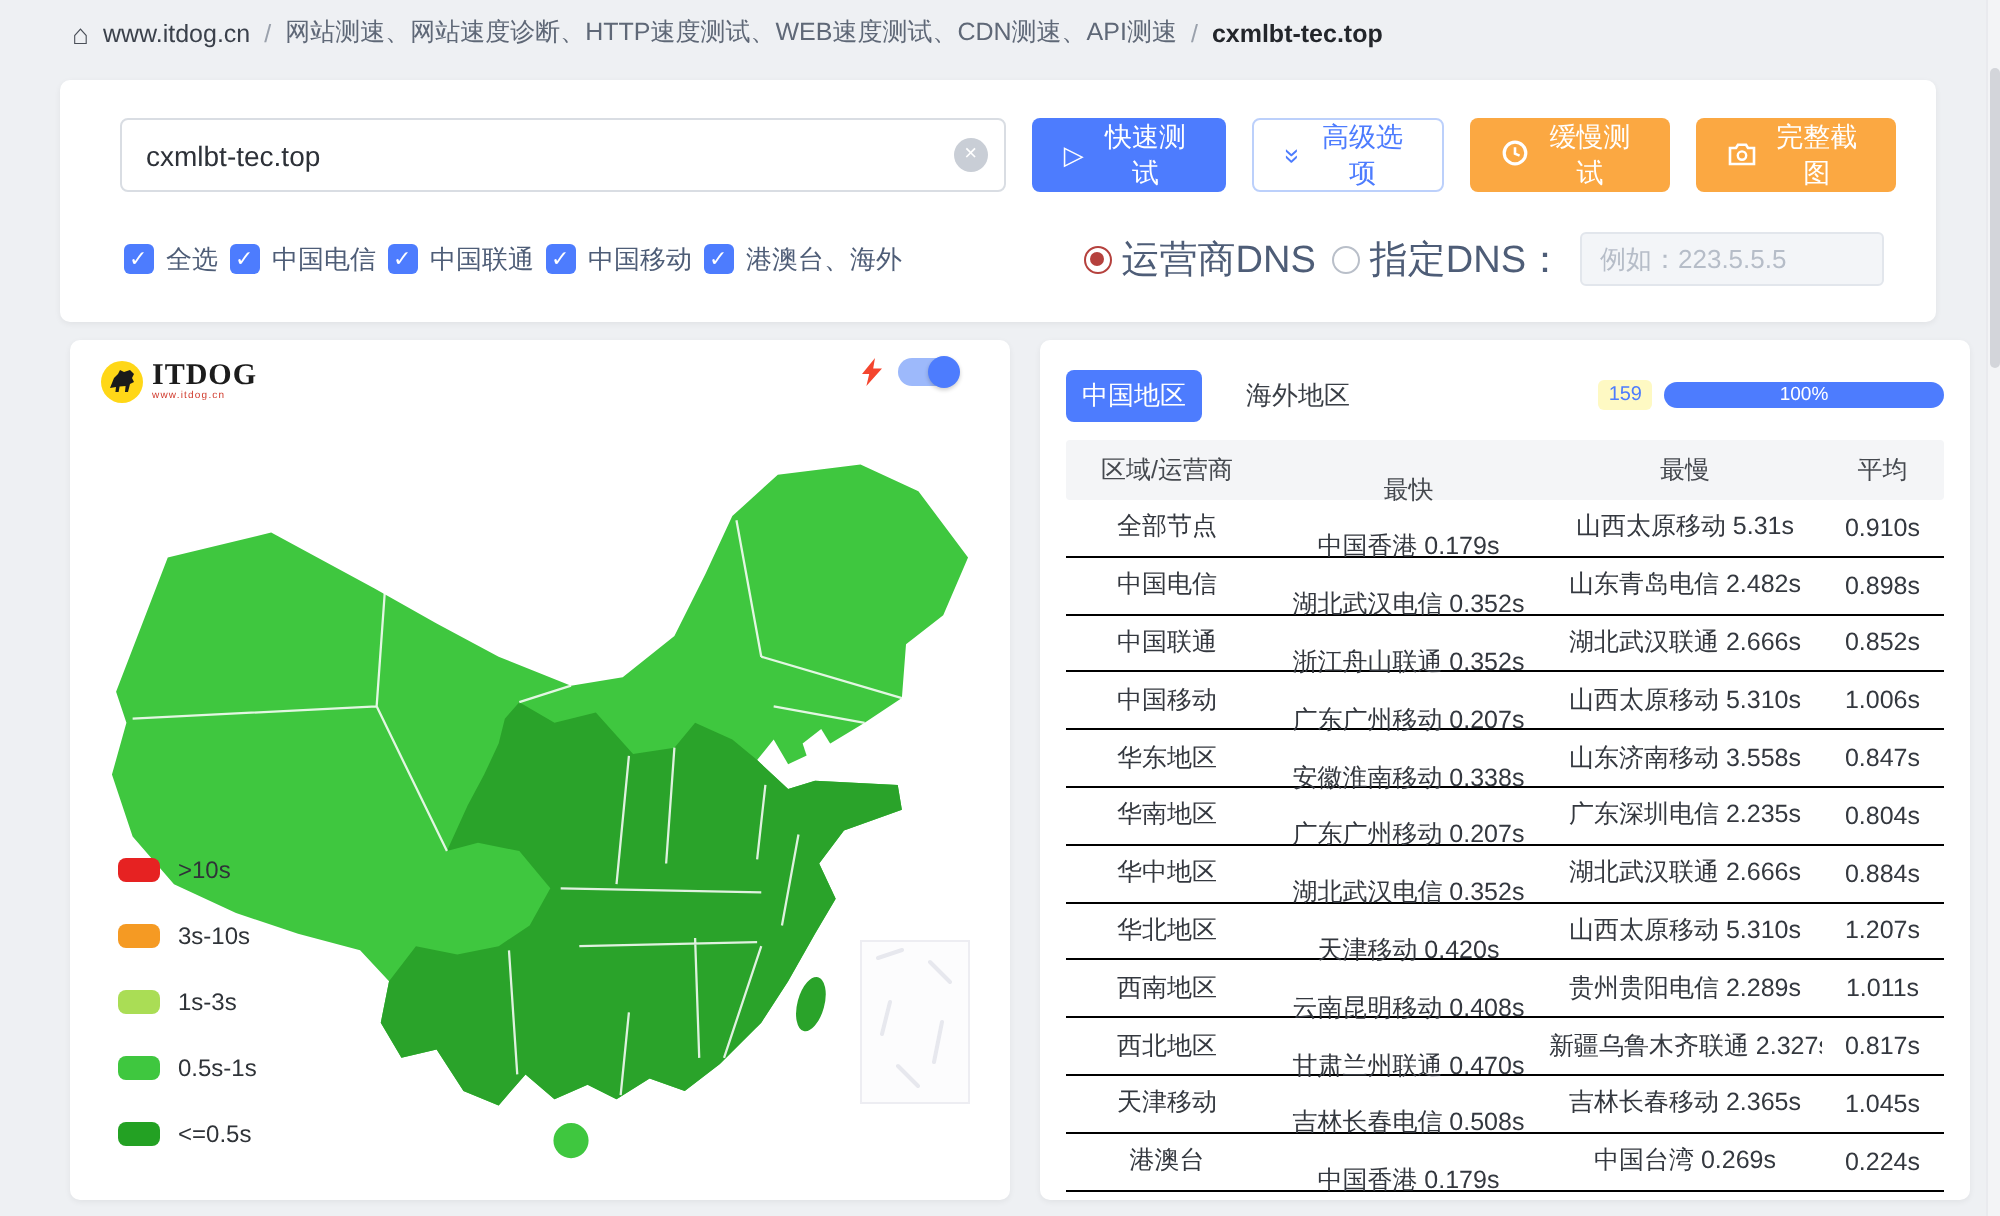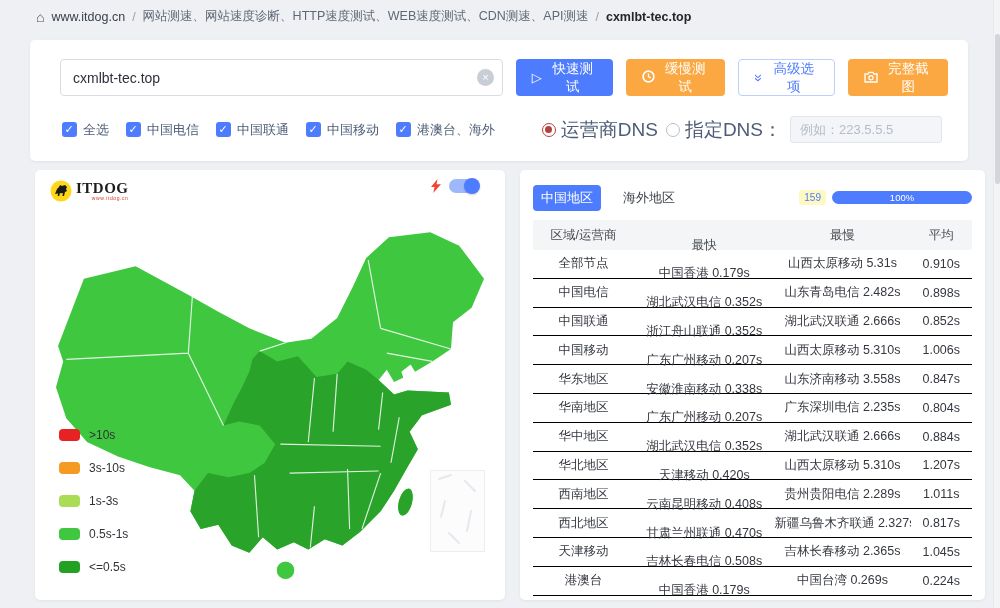--- a/index.html
+++ b/index.html
@@ -29,40 +29,40 @@
   .btn { height:37px; border:none; border-radius:4px; font-size:13.5px; padding:0 16px;
     margin-left:13px; cursor:pointer; display:inline-flex; align-items:center; gap:7px;
     font-family:"Liberation Sans","DejaVu Sans",sans-serif; }
   .btn-blue { background:var(--c-accent); color:#fff; }
   .btn-orange { background:var(--c-orange); color:#fff; }
   .btn-plain { background:#fff; color:var(--c-accent); border:1px solid #bcd0fb; }
   .btn .glyph { font-size:13px; line-height:1; }
   .glyph-rot { display:inline-block; transform:rotate(90deg); font-size:14px; }
 
   .filter-row { position:absolute; left:32px; top:76px; right:26px; display:flex; align-items:center; }
-  .chk-list { display:flex; align-items:center; gap:17px; }
+  .chk-list { display:flex; align-items:center; gap:6px; }
   .chk-item { display:flex; align-items:center; gap:6px; cursor:pointer; }
   .chk-box { width:15px; height:15px; border-radius:3px; background:var(--c-accent); position:relative; }
   .chk-box::after { content:"\2713"; position:absolute; left:2.5px; top:0.5px; color:#fff; font-size:11px; font-weight:bold; }
   .chk-label { font-size:13px; color:#4e5d77; }
   .dns-group { margin-left:auto; display:flex; align-items:center; gap:8px; }
   .radio-item { display:flex; align-items:center; gap:5px; cursor:pointer; }
   .radio-dot { width:14px; height:14px; border-radius:50%; border:1px solid #b9bfc9; background:#fff; position:relative; }
   .radio-dot.sel { border-color:var(--c-radio); }
   .radio-dot.sel::after { content:""; position:absolute; left:2.5px; top:2.5px; width:7px; height:7px;
     border-radius:50%; background:var(--c-radio); }
   .radio-label { font-size:19px; color:#4e5d77; }
   .dns-input { width:152px; height:27px; background:#f3f5f8; border:1px solid #e2e6ec; border-radius:3px;
     padding:0 9px; font-size:13px; color:#444; outline:none;
     font-family:"Liberation Sans","DejaVu Sans",sans-serif; }
   .dns-input::placeholder { color:#b6bdc8; }
 
   
   .map-panel { position:absolute; left:35px; top:170px; width:470px; height:430px; overflow:hidden; }
-  .map-header { position:absolute; left:14px; top:9px; right:26px; display:flex; align-items:flex-start;text-align:right; }
+  .map-header { position:absolute; left:14px; top:9px; right:26px; display:flex; align-items:flex-start; }
   .logo { display:flex; align-items:center; gap:3px; }
   .logo-text { line-height:1; }
   .logo-name { font-family:"Liberation Serif","DejaVu Serif",serif; font-weight:bold; font-size:15px; color:#1c1c1c; letter-spacing:.5px; }
   .logo-sub { font-size:5px; color:#d03a2c; letter-spacing:.6px; }
   .map-tools { margin-left:auto; display:flex; align-items:center; gap:8px; }
   .toggle { width:30px; height:14px; border-radius:7px; background:#9db9fb; position:relative; cursor:pointer; }
   .toggle-knob { position:absolute; right:-1px; top:-1px; width:16px; height:16px; border-radius:50%;
     background:var(--c-accent); box-shadow:0 1px 2px rgba(0,0,0,.2); }
   .china-map { position:absolute; left:2px; top:26px; }
   .map-light { fill:var(--c-map-light); }
@@ -114,32 +114,32 @@
 <div class="card search-card">
   <div class="search-row">
     <div class="url-wrap">
       <input class="url-input" value="cxmlbt-tec.top" style="">
       <div class="clear-btn">×</div>
     </div>
     <button class="btn btn-blue">
       <span class="glyph">▷</span>
       <span>快速测试</span>
     </button>
+    <button class="btn btn-plain">
+      <span class="glyph-rot">»</span>
+      <span>高级选项</span>
+    </button>
     <button class="btn btn-orange">
       <span class="glyph">
         <svg width="13" height="13" viewBox="0 0 13 13">
             <circle cx="6.5" cy="6.5" r="5.4" fill="none" stroke="#fff" stroke-width="1.6"></circle>
             <path d="M6.5 3.6 V6.8 L8.8 7.8" fill="none" stroke="#fff" stroke-width="1.3"></path>
           </svg>
       </span>
       <span>缓慢测试</span>
-    </button>
-    <button class="btn btn-plain">
-      <span class="glyph-rot">»</span>
-      <span>高级选项</span>
     </button>
     <button class="btn btn-orange">
       <span class="glyph">
         <svg width="14" height="12" viewBox="0 0 14 12">
             <path d="M1 3h3l1-1.6h4L10 3h3v8H1z" fill="none" stroke="#fff" stroke-width="1.3"></path>
             <circle cx="7" cy="6.8" r="2.1" fill="none" stroke="#fff" stroke-width="1.2"></circle>
           </svg>
       </span>
       <span>完整截图</span>
     </button>

